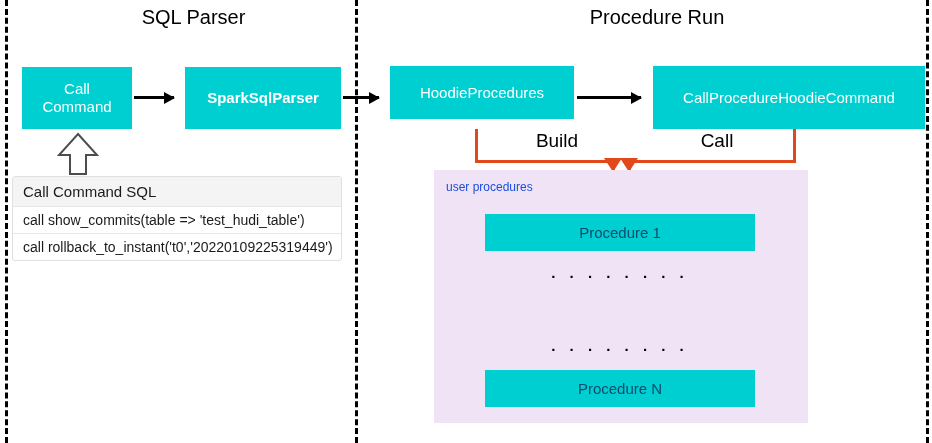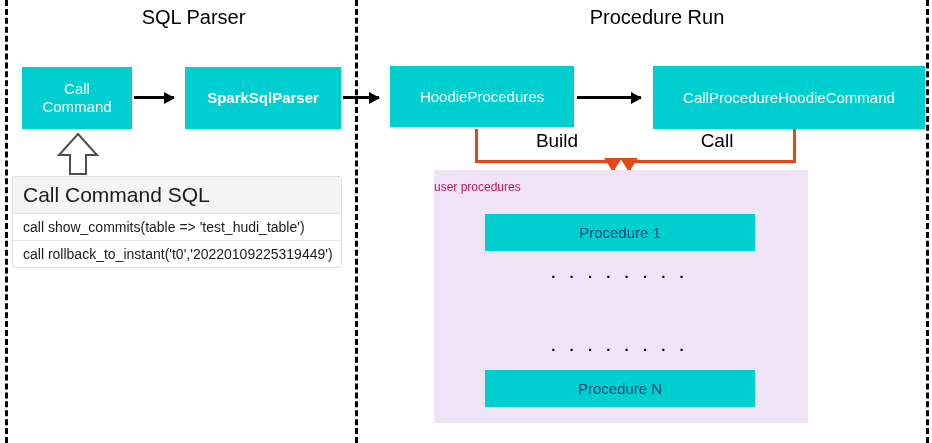--- a/index.html
+++ b/index.html
@@ -50,21 +50,21 @@
     display: flex;
     align-items: center;
     justify-content: center;
     text-align: center;
     font-size: 15px;
     line-height: 1.2;
     box-sizing: border-box;
   }
   #box-call-command { left: 22px;  top: 67px; width: 110px; height: 62px; }
   #box-spark-parser { left: 185px; top: 67px; width: 156px; height: 62px; font-weight: bold; }
-  #box-hoodie-procedures { left: 390px; top: 66px; width: 184px; height: 61px; }
+  #box-hoodie-procedures { left: 390px; top: 66px; width: 184px; height: 53px; }
   #box-call-procedure-command { left: 653px; top: 66px; width: 272px; height: 63px; }
 
   
   .harrow {
     position: absolute;
     height: 3px;
     background: #000000;
   }
   .harrow::after {
     content: "";
@@ -106,21 +106,21 @@
     box-sizing: border-box;
     padding: 5px 10px;
     font-size: 14px;
     color: #1a1a1a;
     white-space: nowrap;
     border-bottom: 1px solid #e6e6e6;
   }
   .sql-row:last-child { border-bottom: none; }
   .sql-row.header {
     background: #f4f4f4;
-    font-size: 21px;
+    font-size: 15px;
     padding: 6px 10px;
   }
 
   
   .orange-seg {
     position: absolute;
     background: #E2491A;
   }
   .orange-label {
     position: absolute;
@@ -142,24 +142,24 @@
   #user-procedures-panel {
     position: absolute;
     left: 434px;
     top: 170px;
     width: 374px;
     height: 253px;
     background: #F0E3F6;
   }
   #user-procedures-label {
     position: absolute;
-    left: 0;
+    left: 12px;
     top: 10px;
     font-size: 12px;
-    color: #be185d;
+    color: #1d4ed8;
     white-space: nowrap;
   }
   .proc-box {
     position: absolute;
     left: 51px;
     width: 270px;
     height: 37px;
     background: #00CFD1;
     color: #0c4a6e;
     font-size: 15px;

